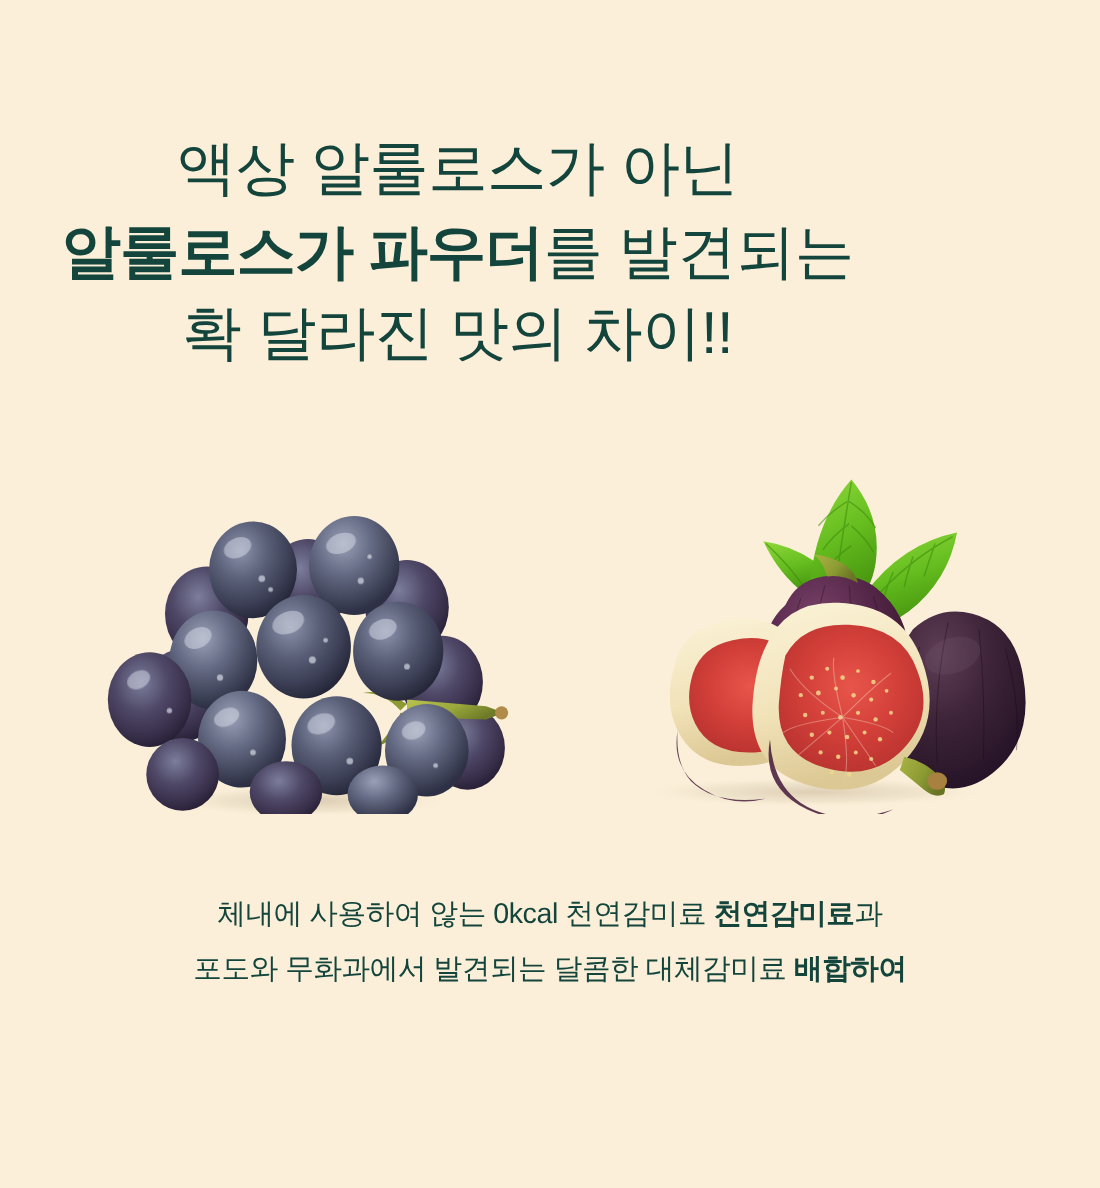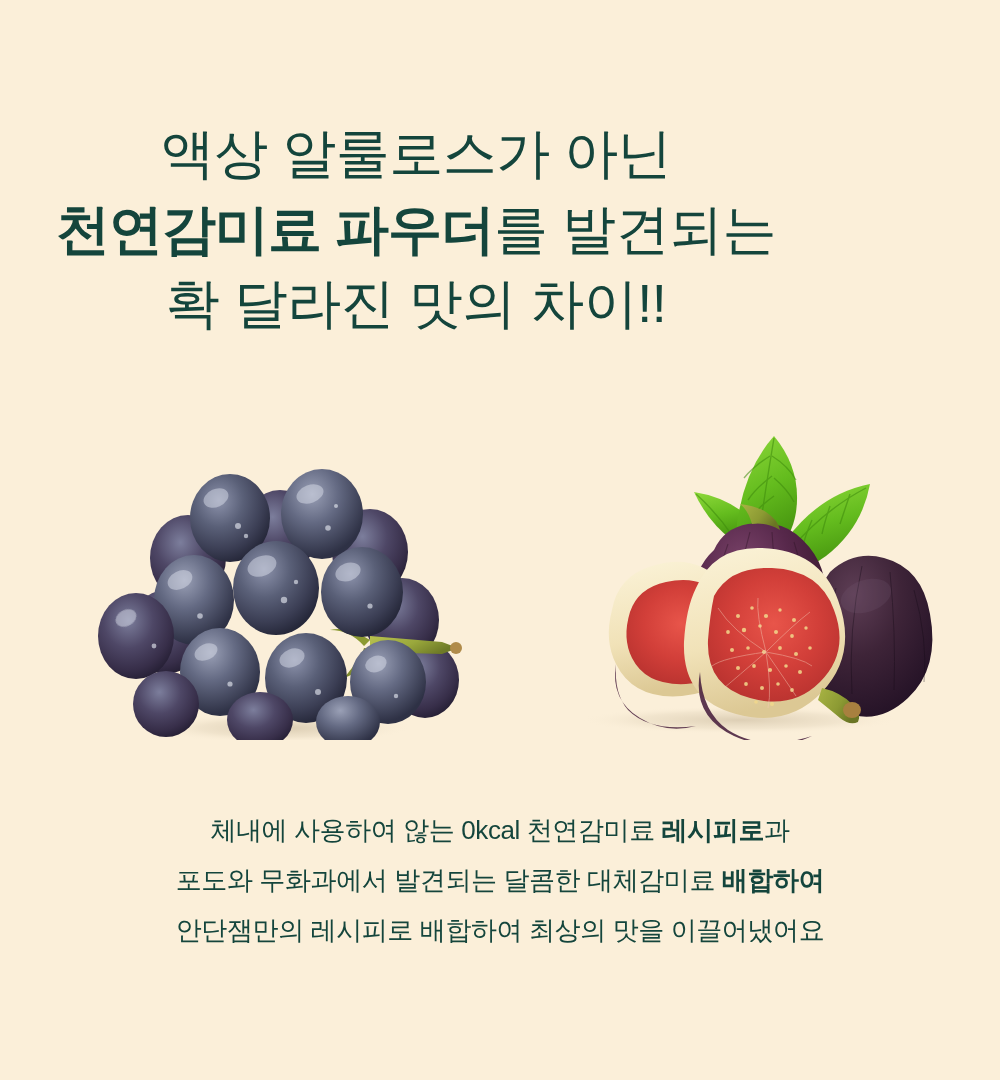--- a/index.html
+++ b/index.html
@@ -79,21 +79,21 @@
   }
   .bc-strong { font-weight:700; }
 </style>
 </head>
 <body>
 
 <div class="page">
 
   <div class="headline">
     <span class="hl-line l1">액상 알룰로스가 아닌</span>
-    <span class="hl-line l2"><span class="hl-strong">천연감미료 파우더</span><span>를 발견되는</span></span>
+    <span class="hl-line l2"><span class="hl-strong">알룰로스가 파우더</span><span>를 발견되는</span></span>
     <span class="hl-line l3">확 달라진 맛의 차이!!</span>
   </div>
 
   <div class="fruit-stage">
 
     <div class="fruit-block" id="grapes-block">
       <svg class="fruit-svg" viewBox="0 0 420 300">
         <defs>
           <radialGradient id="berryG" cx="36%" cy="30%" r="72%">
             <stop offset="0%" stop-color="#8D93AC"></stop>
@@ -324,20 +324,19 @@
 
           <path d="M322 268 q18 4 30 16 q10 10 6 18 q-8 4 -18 -4 q-12 -10 -22 -18 z" fill="url(#figStemG)"></path>
           <ellipse cx="352" cy="290" rx="9" ry="8" fill="#A8803F"></ellipse>
         </g>
       </svg>
     </div>
 
   </div>
 
   <div class="bodycopy">
-    <span class="bc-line"><span>체내에 사용하여 않는 0kcal 천연감미료 </span><span class="bc-strong">레시피로</span><span>과</span></span>
+    <span class="bc-line"><span>체내에 사용하여 않는 0kcal 천연감미료 </span><span class="bc-strong">천연감미료</span><span>과</span></span>
 
     <span class="bc-line"><span>포도와 무화과에서 발견되는 달콤한 대체감미료 </span><span class="bc-strong">배합하여</span></span>
 
-    <span class="bc-line">안단잼만의 레시피로 배합하여 최상의 맛을 이끌어냈어요</span>
   </div>
 
 </div>
 
 </body></html>

